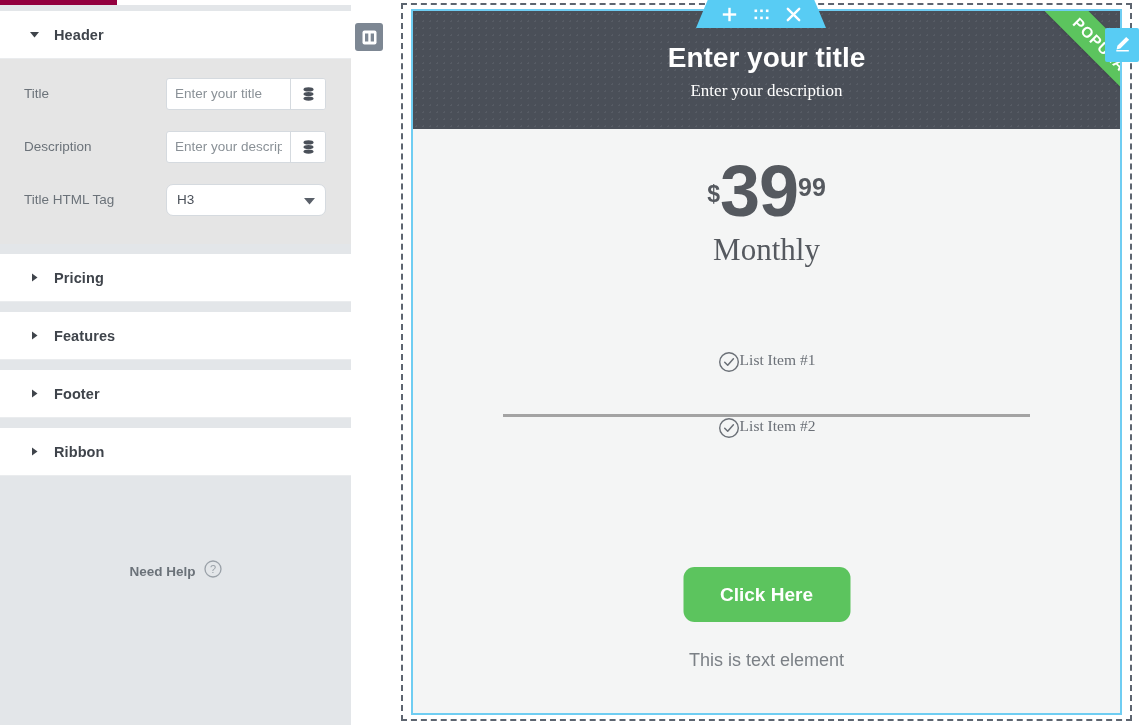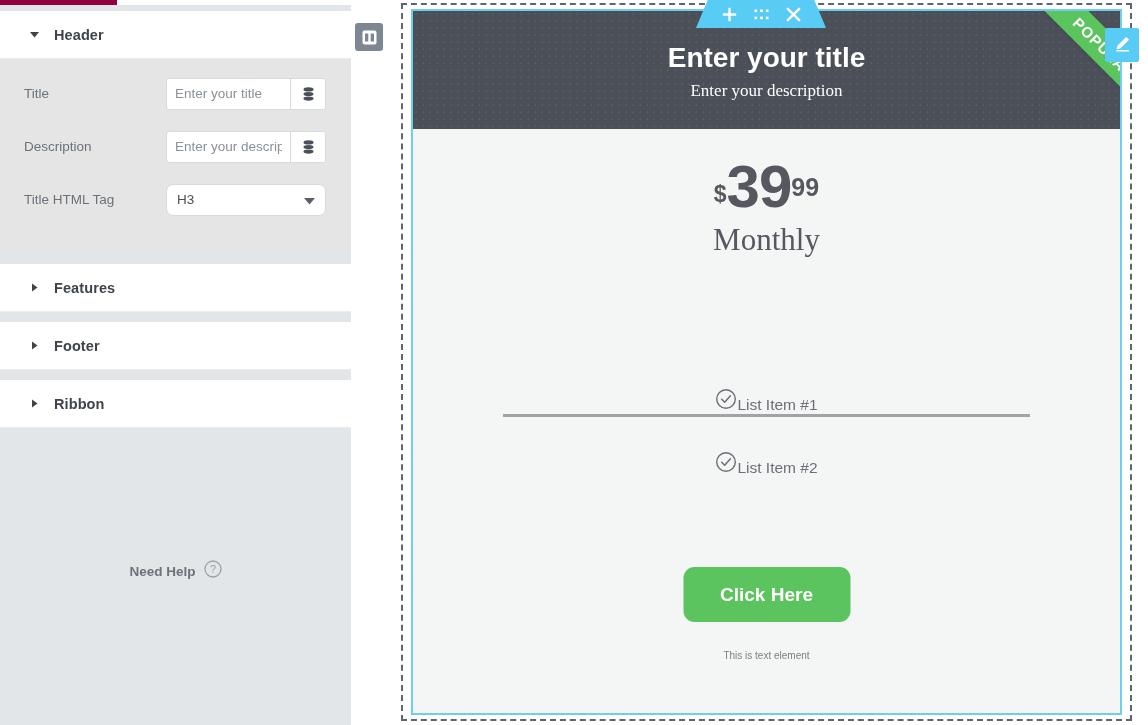--- a/index.html
+++ b/index.html
@@ -234,64 +234,65 @@
   }
   #price-line {
     display: inline-flex; align-items: flex-start;
     justify-content: center;
   }
   .p-currency {
     font-size: 23px; font-weight: bold;
     line-height: 1; margin-top: 22px;
   }
   .p-int {
-    font-size: 60px; font-weight: bold;
+    font-size: 72px; font-weight: bold;
     line-height: 0.85;
     letter-spacing: -1px;
   }
   .p-frac {
     font-size: 25px; font-weight: bold;
     line-height: 1; margin-top: 14px;
   }
   #price-period {
     font-family: "Liberation Serif", serif;
     font-size: 31px; color: #55595f;
     margin-top: 10px;
   }
 
   
   #feature-list {
     position: absolute; left: 90px; top: 340px;
     width: 527px;
   }
   .feature-item {
     height: 63px;
-    display: flex; align-items: flex-end; justify-content: center;
+    display: flex; align-items: flex-start; justify-content: center;
     gap: 0;
+    font-family: Liberation Serif, serif;
   }
   .feature-item + .feature-item { border-top: 3px solid #a3a3a3; }
   .feature-text { font-size: 15.5px; color: #6b7077; }
 
   
   #cta-btn {
     position: absolute; left: 50%; top: 556px;
     transform: translateX(-50%);
     width: 167px; height: 55px;
     background: #5cc45e;
     border-radius: 11px;
     border: 0;
     color: #ffffff;
     font-size: 19px; font-weight: bold;
     font-family: "Liberation Sans", sans-serif;
     cursor: pointer;
   }
   #footer-text {
     position: absolute; left: 0; right: 0; top: 639px;
     text-align: center;
-    font-size: 10px; color: #7b8086;
+    font-size: 18px; color: #7b8086;
   }
 </style>
 </head>
 <body>
 
 <div id="app">
 
   <div id="panel">
 
     <div id="panel-tabbar">
@@ -351,20 +352,30 @@
                   </svg>
               </span>
             </div>
           </div>
 
         </div>
       </div>
 
       <div class="gap"></div>
 
+      <div class="accordion-section">
+        <div class="section-head">
+          <span class="sec-arrow">
+            <svg width="9" height="9" viewBox="0 0 9 9">
+                <polygon points="2,0.5 7.5,4.5 2,8.5" fill="#3f444b"></polygon>
+              </svg>
+          </span>
+          <span class="sec-title">Pricing</span>
+        </div>
+      </div>
 
       <div class="gap"></div>
 
       <div class="accordion-section">
         <div class="section-head">
           <span class="sec-arrow">
             <svg width="9" height="9" viewBox="0 0 9 9">
                 <polygon points="2,0.5 7.5,4.5 2,8.5" fill="#3f444b"></polygon>
               </svg>
           </span>

